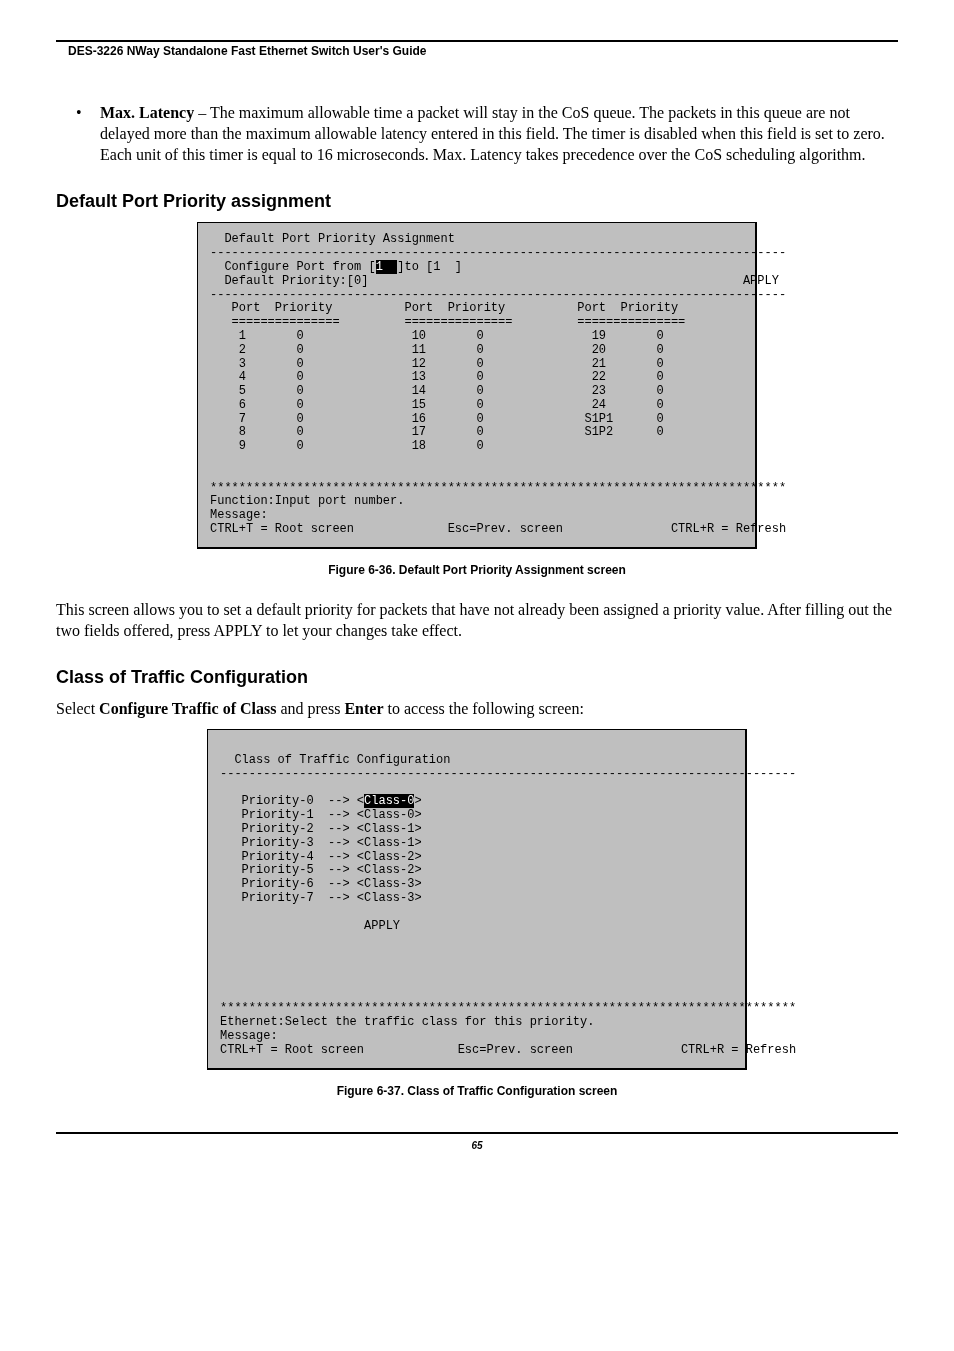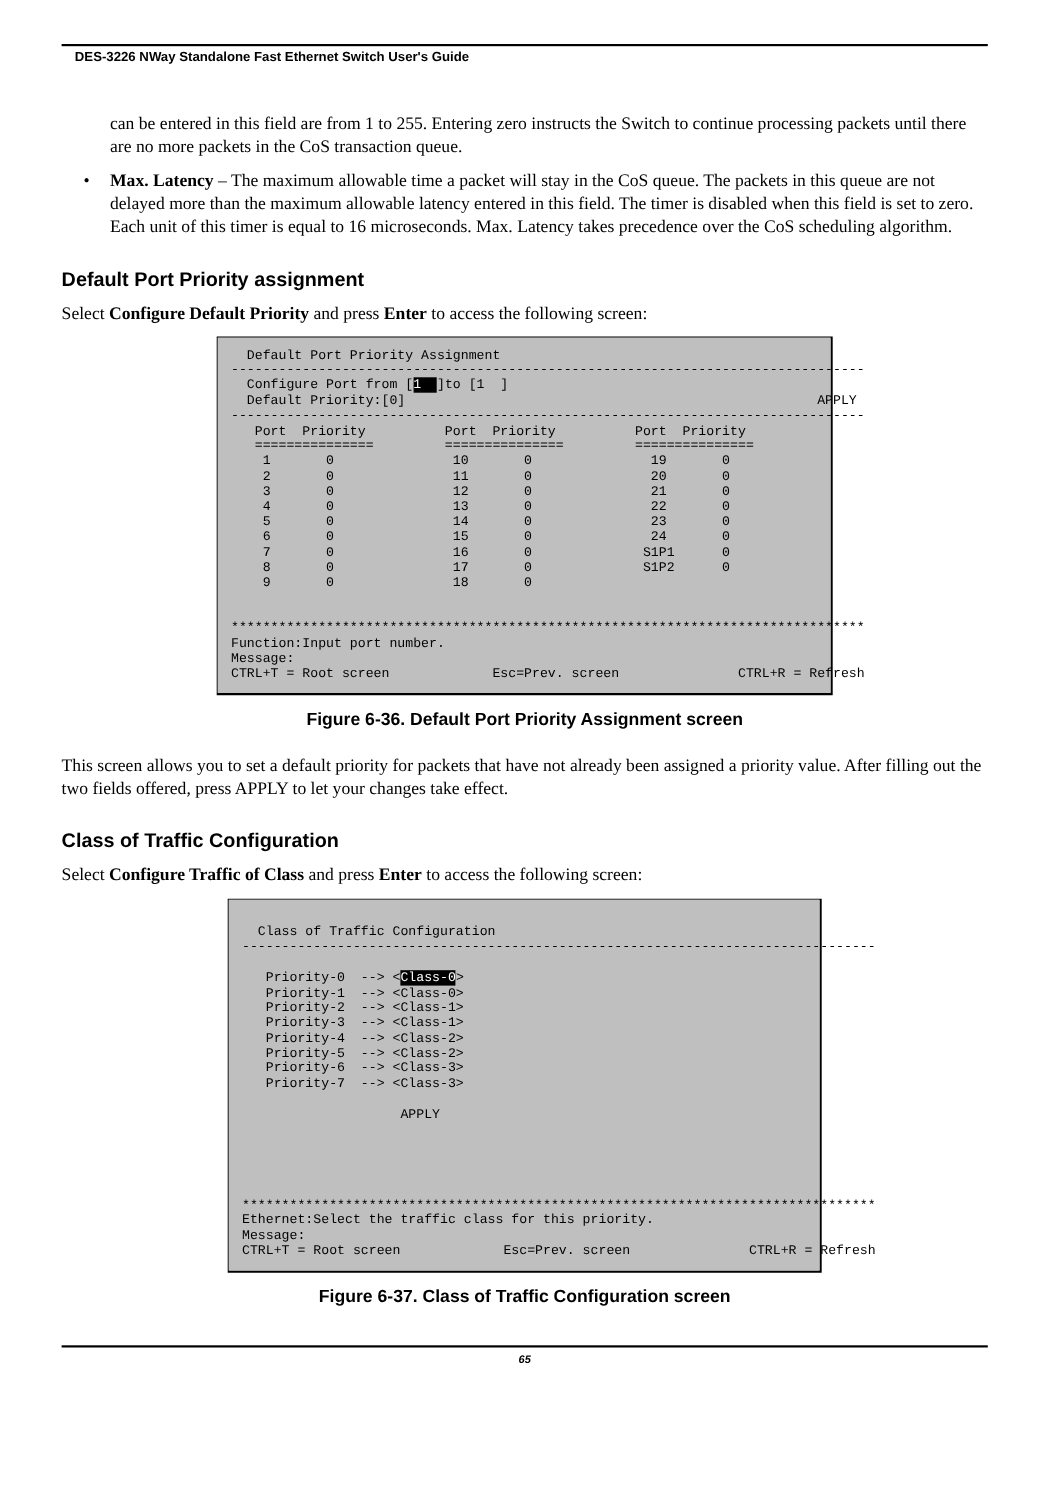--- a/index.html
+++ b/index.html
@@ -51,21 +51,21 @@
   .term { font-weight: bold; margin-top: 40px; }
   h2.section {
     font-family: Arial, Helvetica, sans-serif;
     font-weight: bold;
     font-size: 18px;
     margin: 26px 0 10px 0;
   }
   .caption {
     font-family: Arial, Helvetica, sans-serif;
     font-weight: bold;
-    font-size: 16px;
+    font-size: 12px;
     text-align: center;
     margin: 14px 0 22px 0;
   }
   .screen-wrap {
     display: flex;
     justify-content: center;
     margin-top: 8px;
   }
   .screen {
     background: #bfbfbf;
@@ -97,35 +97,29 @@
     margin-top: 6px;
   }
 </style>
 </head>
 <body>
 
 <div class="page">
   <div class="header-line"></div>
   <div class="header-text">DES-3226 NWay Standalone Fast Ethernet Switch User's Guide</div>
 
-  <p class="body-para indent-para">
-    <span>can be entered in this field are from 1 to 255. Entering zero instructs the Switch to continue processing packets until there are no more packets in the CoS transaction queue.</span>
-  </p>
 
   <ul class="bullet">
     <li>
       <span class="term">Max. Latency</span><span> – The maximum allowable time a packet will stay in the CoS queue. The packets in this queue are not delayed more than the maximum allowable latency entered in this field. The timer is disabled when this field is set to zero. Each unit of this timer is equal to 16 microseconds. Max. Latency takes precedence over the CoS scheduling algorithm.</span>
     </li>
   </ul>
 
   <h2 class="section">Default Port Priority assignment</h2>
 
-  <p class="body-para">
-    <span>Select </span><span class="term">Configure Default Priority</span><span> and press </span><span class="term">Enter</span><span> to access the following screen:</span>
-  </p>
 
   <div class="screen-wrap">
     <div class="screen" style="width:560px;">
       <div class="screen-inner"><span>  Default Port Priority Assignment</span>
 <span>--------------------------------------------------------------------------------</span>
 <span>  Configure Port from [</span><span class="hl">1  </span><span>]to [1  ]</span>
 <span>  Default Priority:[0]                                                    APPLY</span>
 <span>--------------------------------------------------------------------------------</span>
 <span>   Port  Priority          Port  Priority          Port  Priority</span>
 <span>   ===============         ===============         ===============</span>

